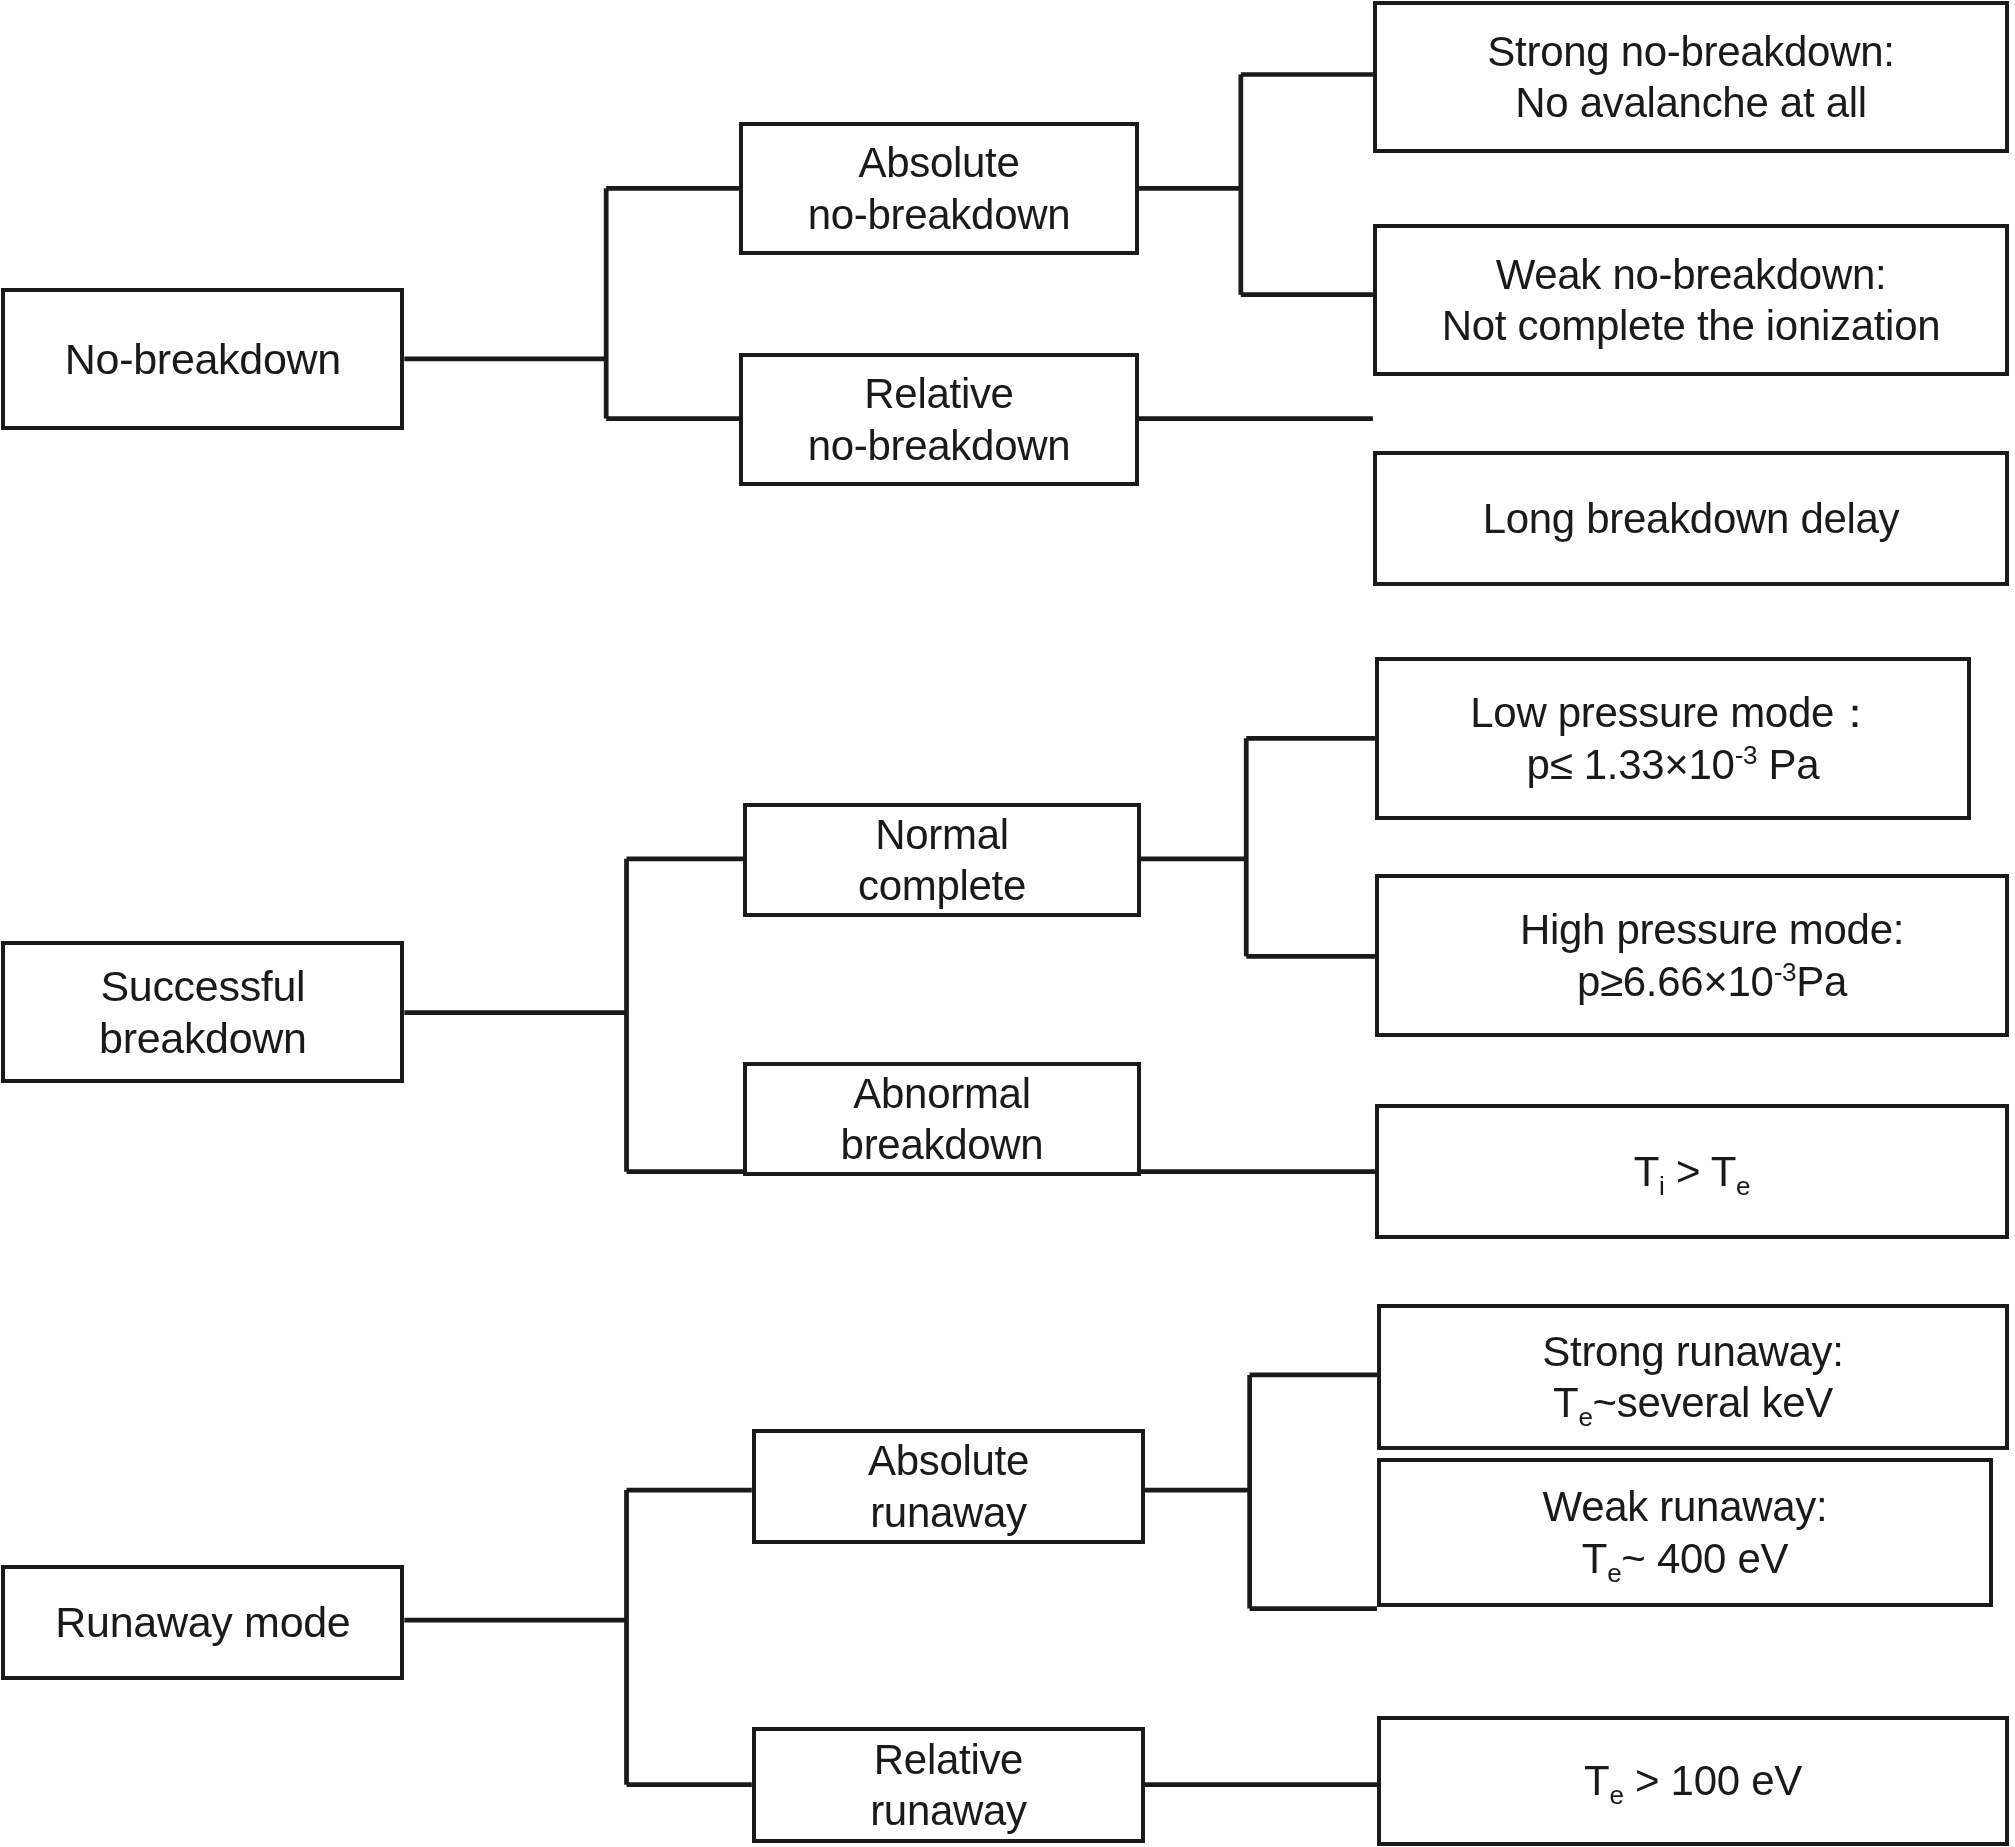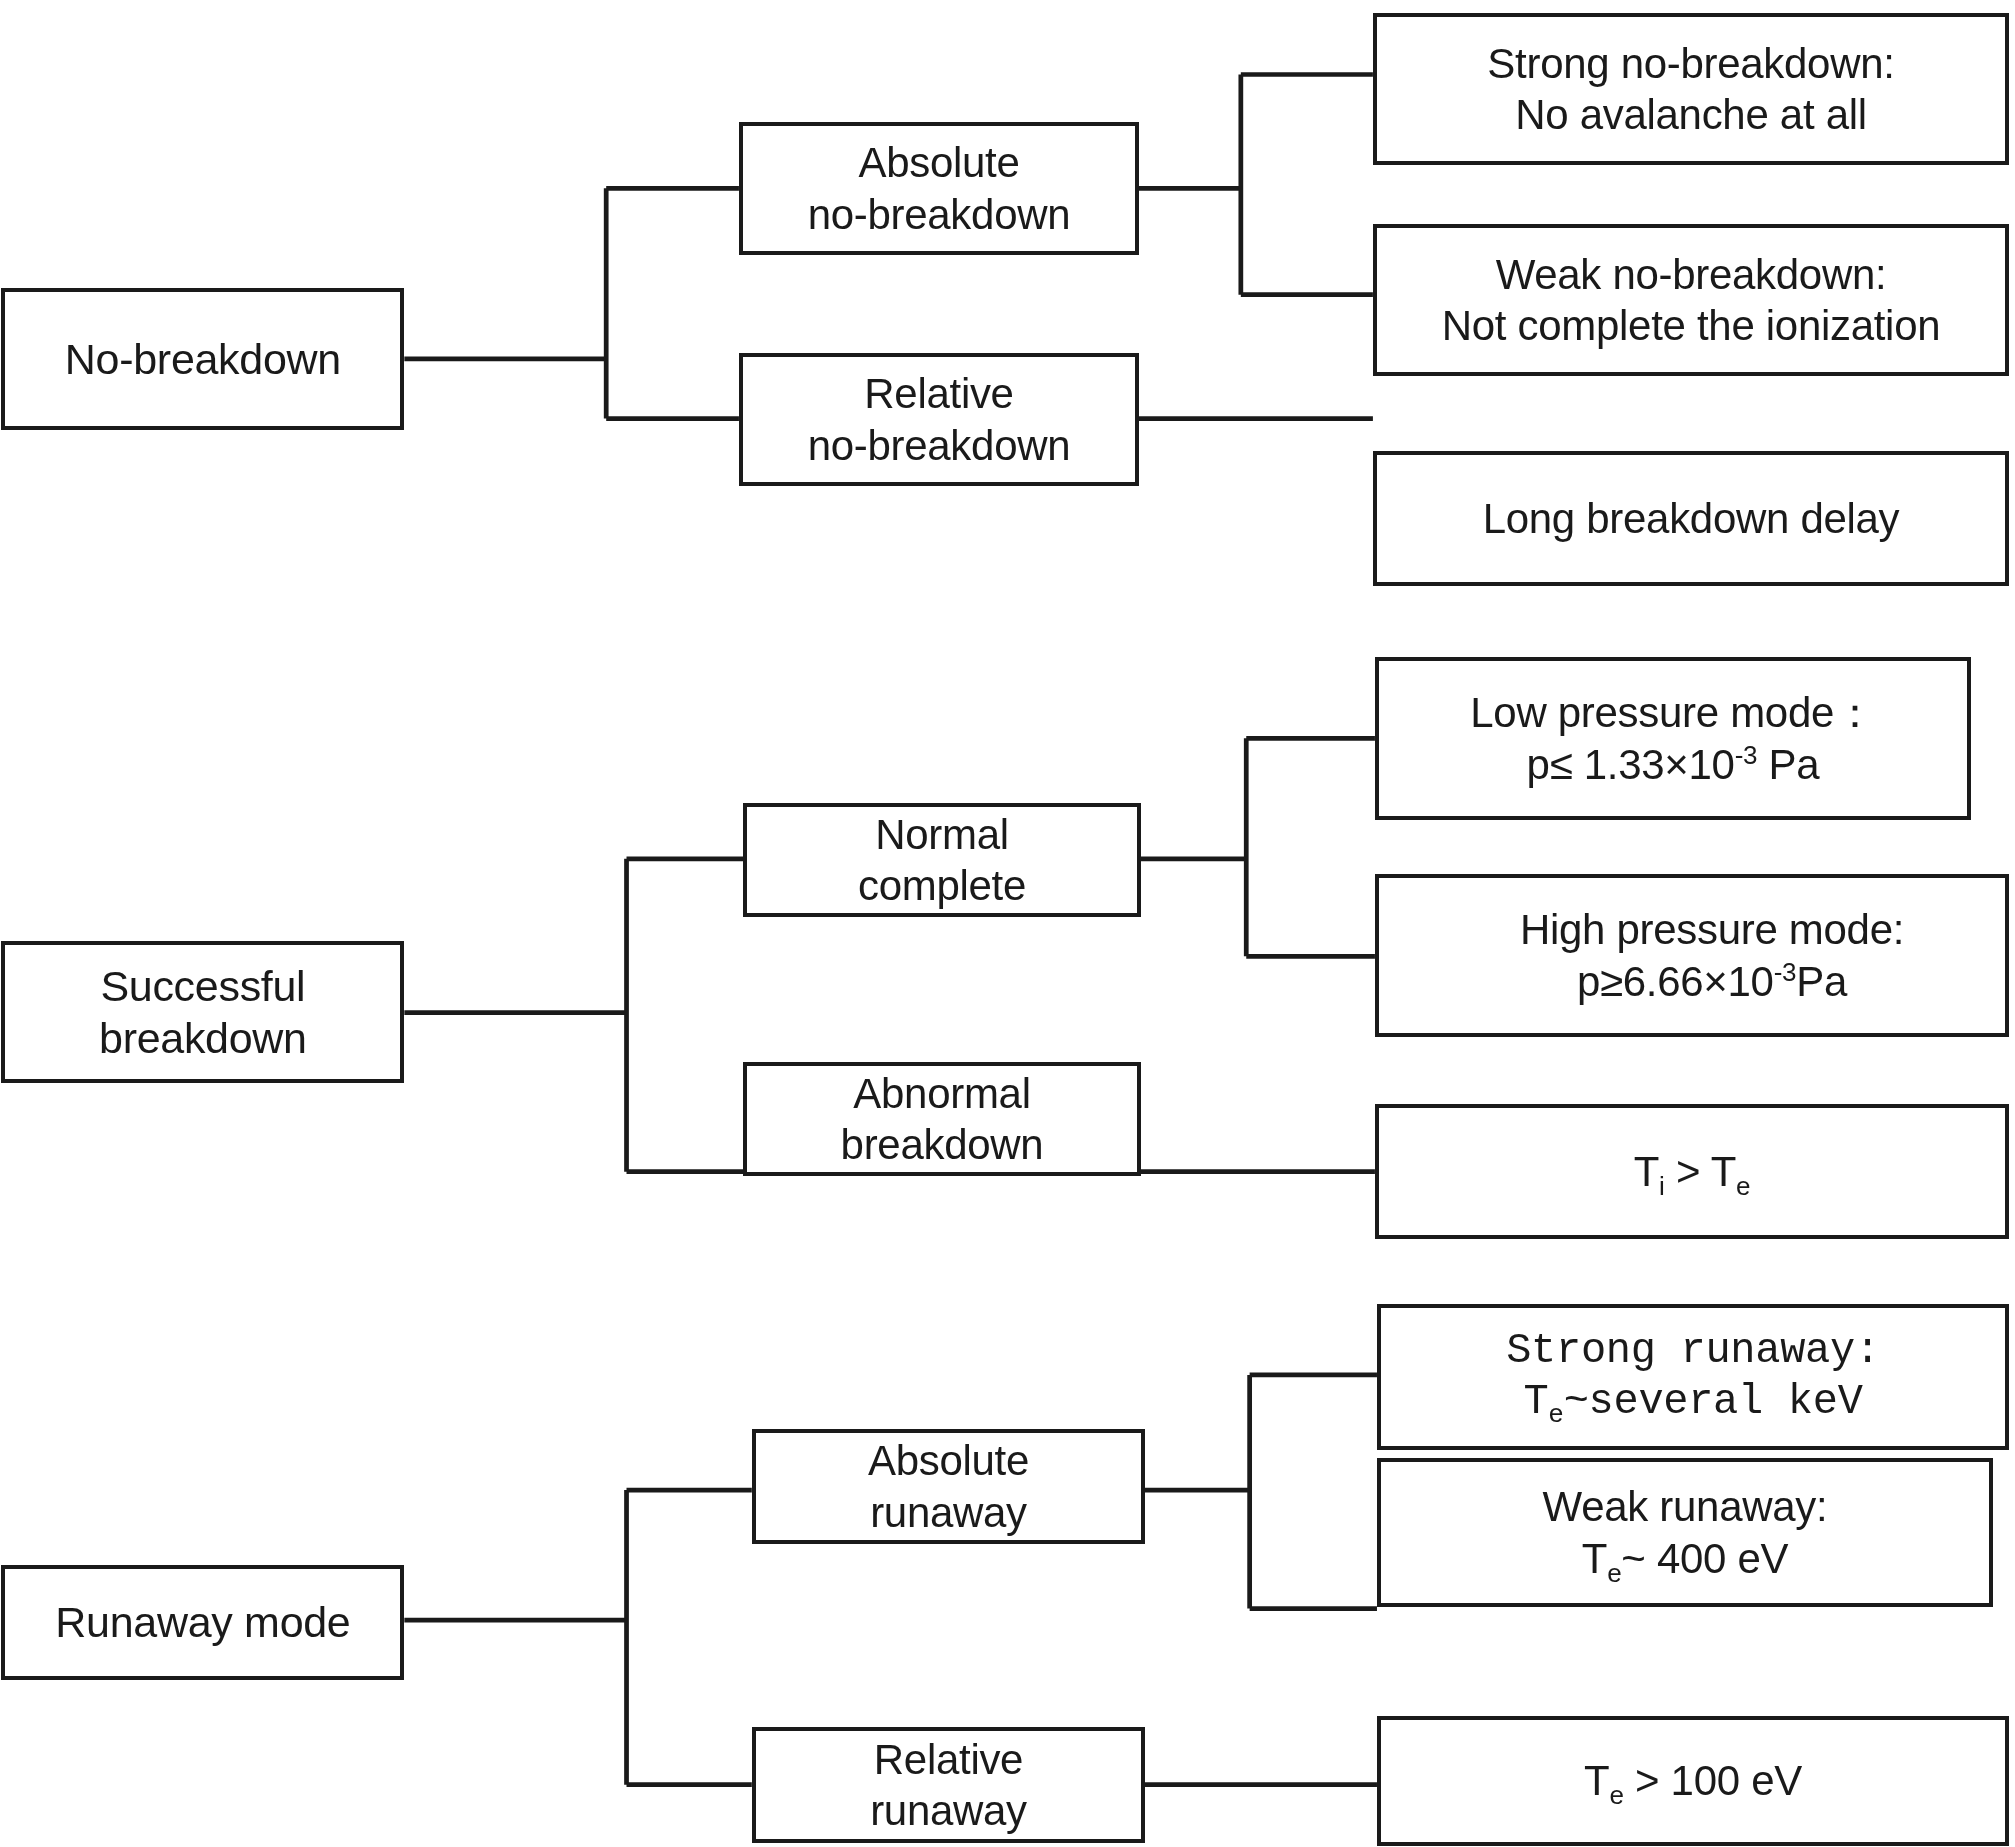--- a/index.html
+++ b/index.html
@@ -113,21 +113,21 @@
   <div class="node lvl2" style="left:739px; top:122px; width:400px; height:133px;">
     <span class="label">Absolute
 no-breakdown</span>
   </div>
 
   <div class="node lvl2" style="left:739px; top:353px; width:400px; height:133px;">
     <span class="label">Relative
 no-breakdown</span>
   </div>
 
-  <div class="node lvl3" style="left:1373px; top:1.4px; width:636px; height:152px;margin-top:12px;">
+  <div class="node lvl3" style="left:1373px; top:1.4px; width:636px; height:152px;">
     <span class="label">Strong no-breakdown:
 No avalanche at all</span>
   </div>
 
   <div class="node lvl3" style="left:1373px; top:451px; width:636px; height:135px;">
     <span class="label">Long breakdown delay</span>
   </div>
 
   <div class="node lvl3" style="left:1373px; top:224px; width:636px; height:152px;">
     <span class="label">Weak no-breakdown:
@@ -168,21 +168,21 @@
   <div class="node lvl2" style="left:752px; top:1429px; width:393px; height:115px;">
     <span class="label">Absolute
 runaway</span>
   </div>
 
   <div class="node lvl2" style="left:752px; top:1727px; width:393px; height:116px;">
     <span class="label">Relative
 runaway</span>
   </div>
 
-  <div class="node lvl3" style="left:1377px; top:1304px; width:632px; height:146px;font-family:Liberation Mono, monospace;">
+  <div class="node lvl3" style="left:1377px; top:1304px; width:632px; height:146px;">
     <span class="label">Strong runaway:<br>T<sub>e</sub>~several keV</span>
   </div>
 
   <div class="node lvl3" style="left:1377px; top:1458px; width:616px; height:149px;">
     <span class="label">Weak runaway:<br>T<sub>e</sub>~ 400 eV</span>
   </div>
 
   <div class="node lvl3" style="left:1377px; top:1716px; width:632px; height:130px;">
     <span class="label">T<sub>e</sub> &gt; 100 eV</span>
   </div>

